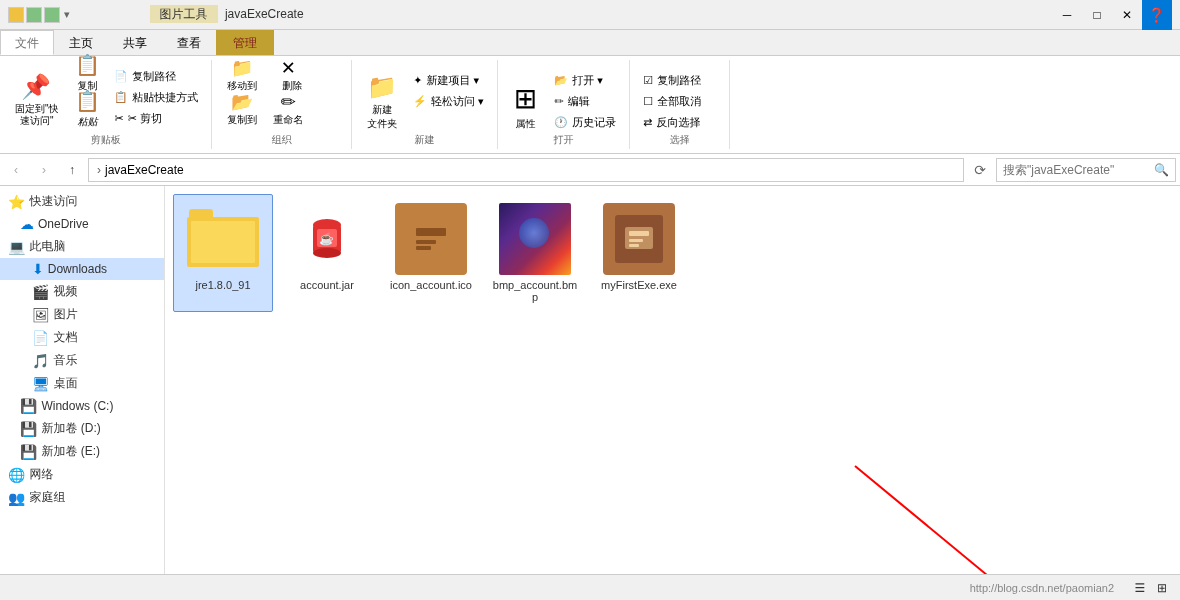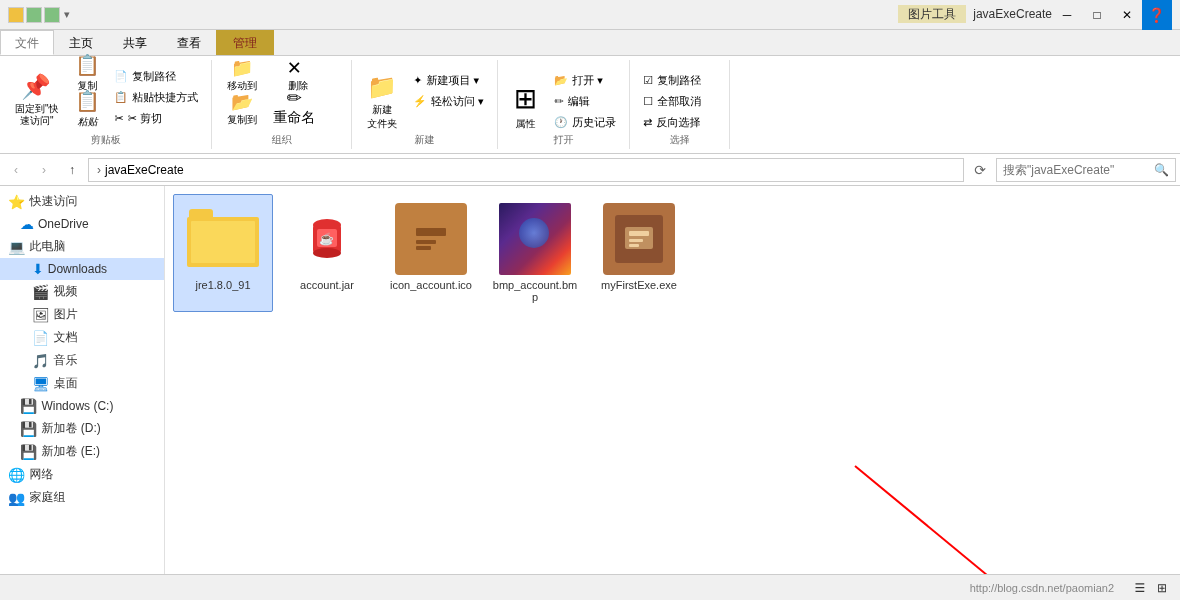--- a/index.html
+++ b/index.html
@@ -8,21 +8,21 @@
     
     .title-bar {
       display: flex;
       align-items: center;
       height: 30px;
       background: #f0f0f0;
       border-bottom: 1px solid #ccc;
       padding: 0 8px;
     }
     .title-bar-icons { display: flex; gap: 4px; align-items: center; }
-    .title-bar-label { flex: 1; text-align: right; font-size: 12px; color: #333; margin-left: 80px; }
+    .title-bar-label { flex: 1; text-align: left; font-size: 12px; color: #333; margin-left: 80px; }
     .title-bar-label span.ribbon-label { font-size: 12px; background: #e8e0b0; padding: 2px 10px; margin-right: 4px; }
     .title-bar-label span.app-title { font-size: 12px; }
     .title-bar-controls { display: flex; gap: 0; }
     .title-ctrl { width: 30px; height: 30px; display: flex; align-items: center; justify-content: center; font-size: 12px; cursor: pointer; }
 
     
     .ribbon-tabs {
       display: flex;
       background: #f0f0f0;
       border-bottom: 1px solid #ccc;
@@ -439,21 +439,21 @@
           <span style="font-size:10px;">复制到</span>
         </div>
       </div>
       <div style="display:flex;flex-direction:column;gap:2px;">
         <div class="ribbon-btn-large" style="height:32px;">
           <span style="font-size:18px;">✕</span>
           <span style="font-size:10px;margin-left:8px;">删除</span>
         </div>
         <div class="ribbon-btn-large" style="height:32px;">
           <span style="font-size:18px;">✏</span>
-          <span style="font-size:14px;">重命名</span>
+          <span style="font-size:10px;">重命名</span>
         </div>
       </div>
     </div>
     <div class="ribbon-group-label">组织</div>
   </div>
 
   <div class="ribbon-group" style="min-width:110px;">
     <div style="display:flex;gap:4px;padding-top:4px;">
       <div class="ribbon-btn-large">
         <span class="icon">📁</span>

